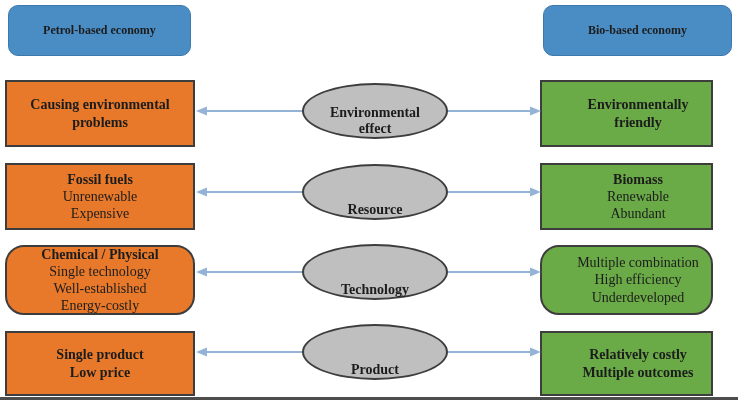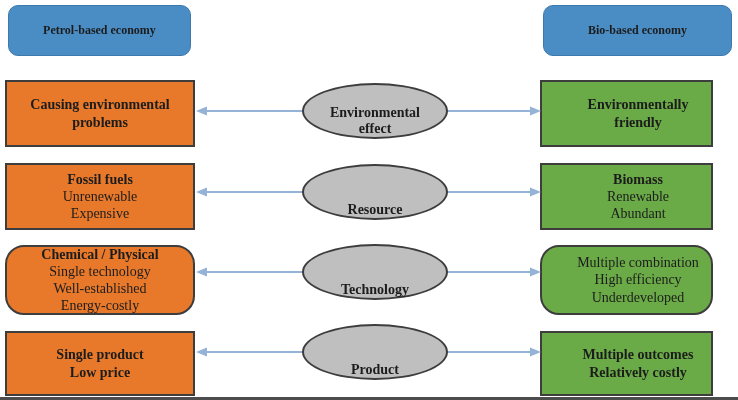--- a/index.html
+++ b/index.html
@@ -129,18 +129,18 @@
   </div>
 
   <div class="box petrol r4">
     <div class="b">Single product</div>
     <div class="b">Low price</div>
   </div>
   <div class="ellipse e4">
     <span>Product</span>
   </div>
   <div class="box bio r4">
+    <div class="b">Relatively costly</div>
     <div class="b">Multiple outcomes</div>
-    <div class="b">Relatively costly</div>
   </div>
 
   <div class="bottom-rule"></div>
 </div>
 
 </body></html>

